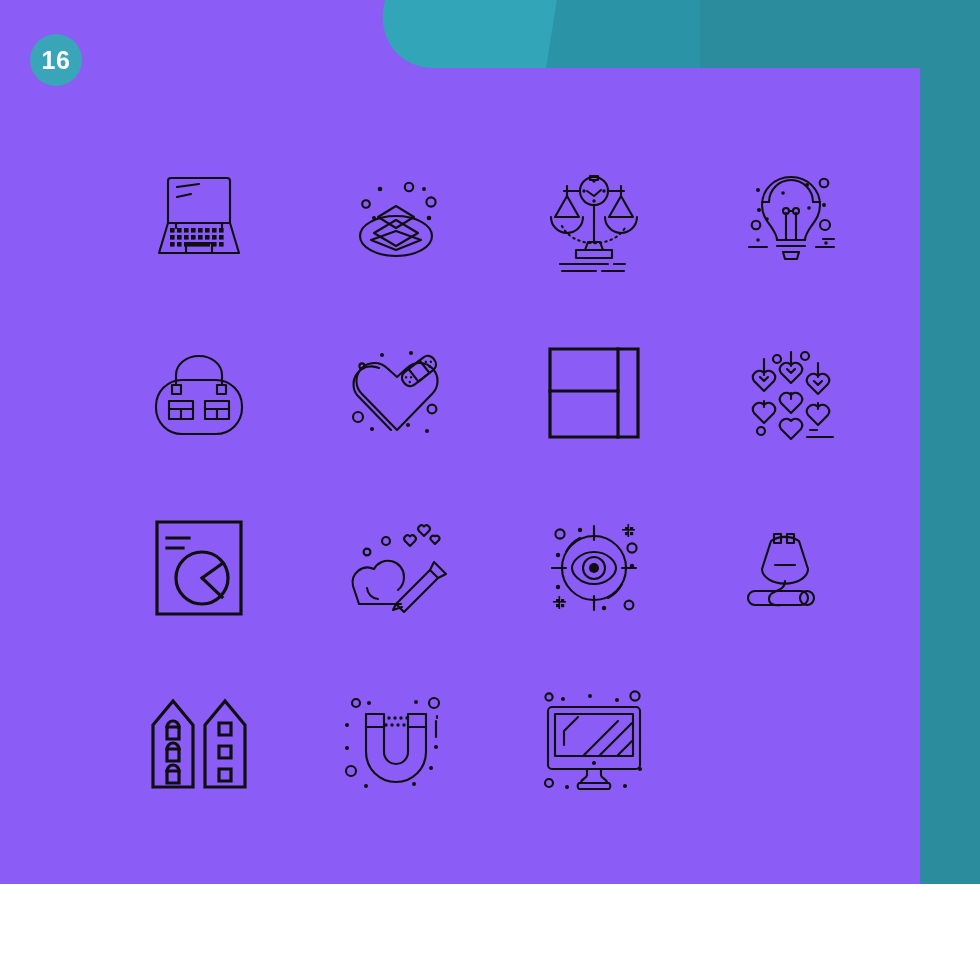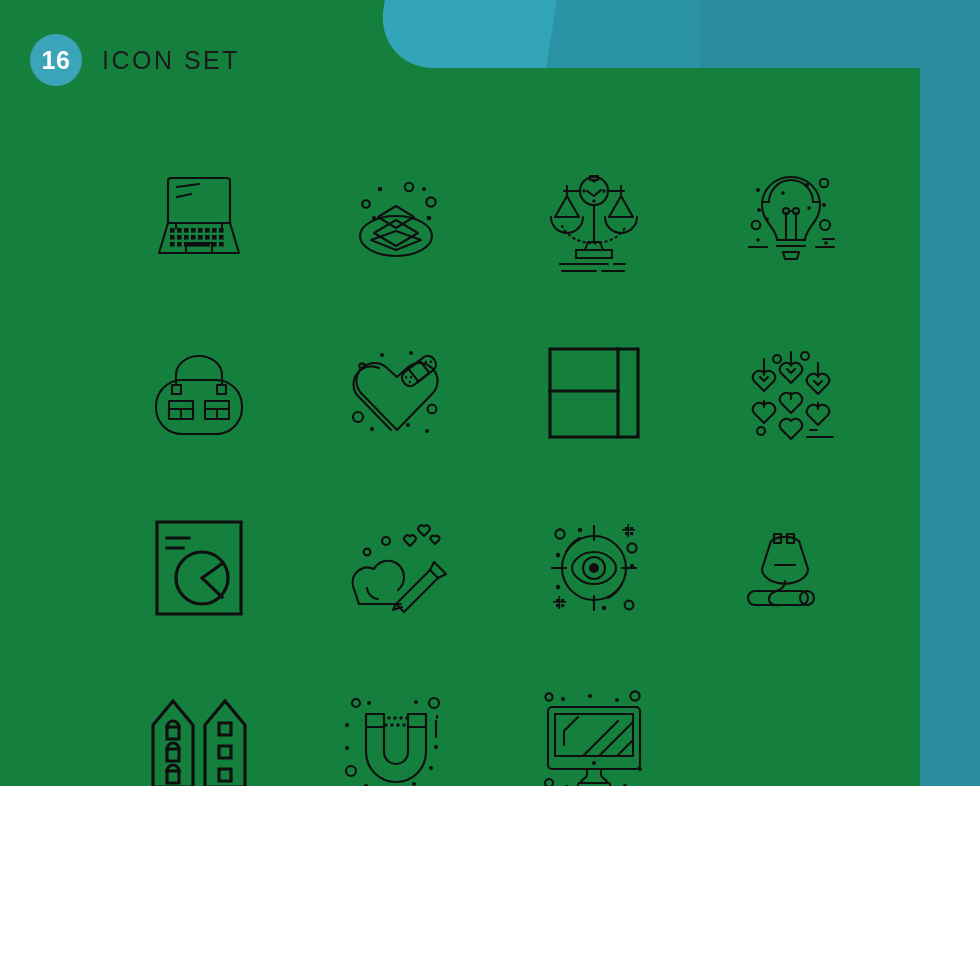--- a/index.html
+++ b/index.html
@@ -6,22 +6,22 @@
     margin: 0;
     padding: 0;
     background: #ffffff;
   }
   body {
     font-family: "Liberation Sans", sans-serif;
   }
   #poster {
     position: relative;
     width: 980px;
-    height: 786px;
-    background: #15803d;
+    height: 884px;
+    background: #8b5cf6;
     overflow: hidden;
   }
   
   .deco {
     position: absolute;
     pointer-events: none;
   }
   
   .deco-top-a {
     top: -20px;
@@ -184,21 +184,20 @@
   <div class="deco deco-top-a"></div>
   <div class="deco deco-top-b"></div>
   <div class="deco deco-top-c"></div>
   <div class="deco deco-right"></div>
   <div class="deco deco-bot-a"></div>
   <div class="deco deco-bot-b"></div>
   <div class="deco deco-bot-c"></div>
 
   <div class="header">
     <div class="count-badge">16</div>
-    <div class="set-title">Icon Set</div>
   </div>
 
   <div class="grid">
 
     <div class="cell">
       <svg viewBox="0 0 120 120">
         <path class="ln" d="M32 20 h56 a3 3 0 0 1 3 3 v42 h-62 v-42 a3 3 0 0 1 3 -3 z"></path>
         <path class="ln" d="M38 29 l22 -3 M38 39 l14 -3"></path>
         <path class="ln" d="M29 65 h62 l9 30 h-80 z"></path>
         <path class="ln" d="M37 65 v5 M83 65 v5"></path>

